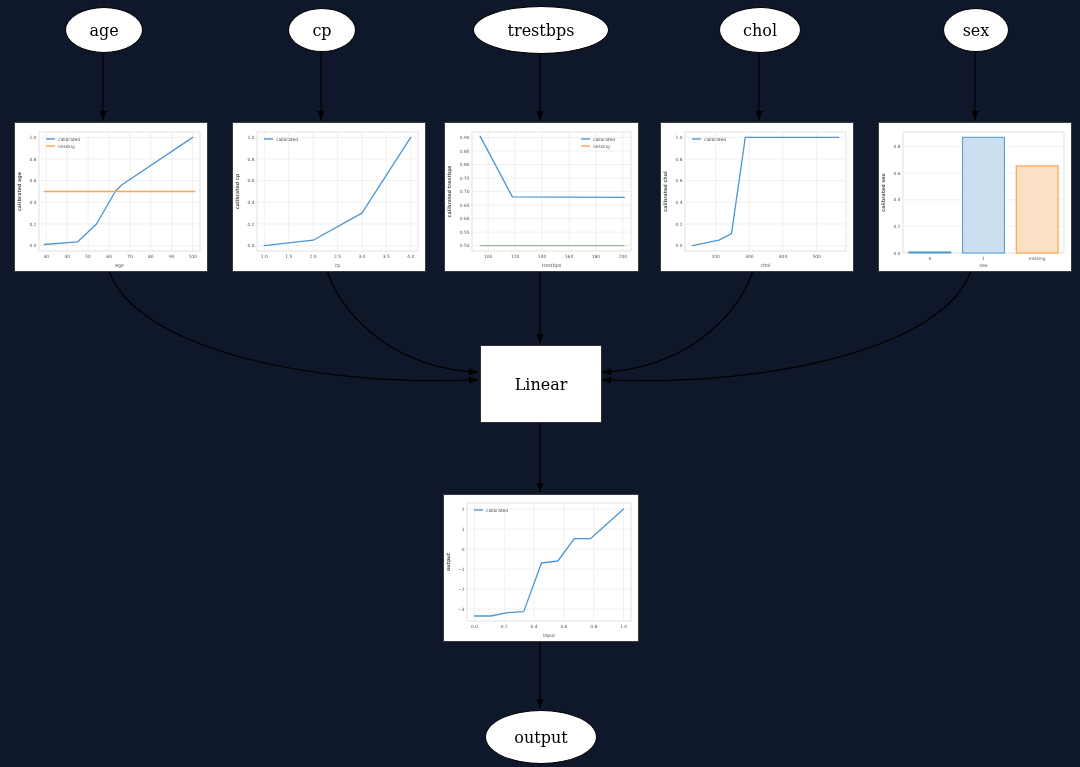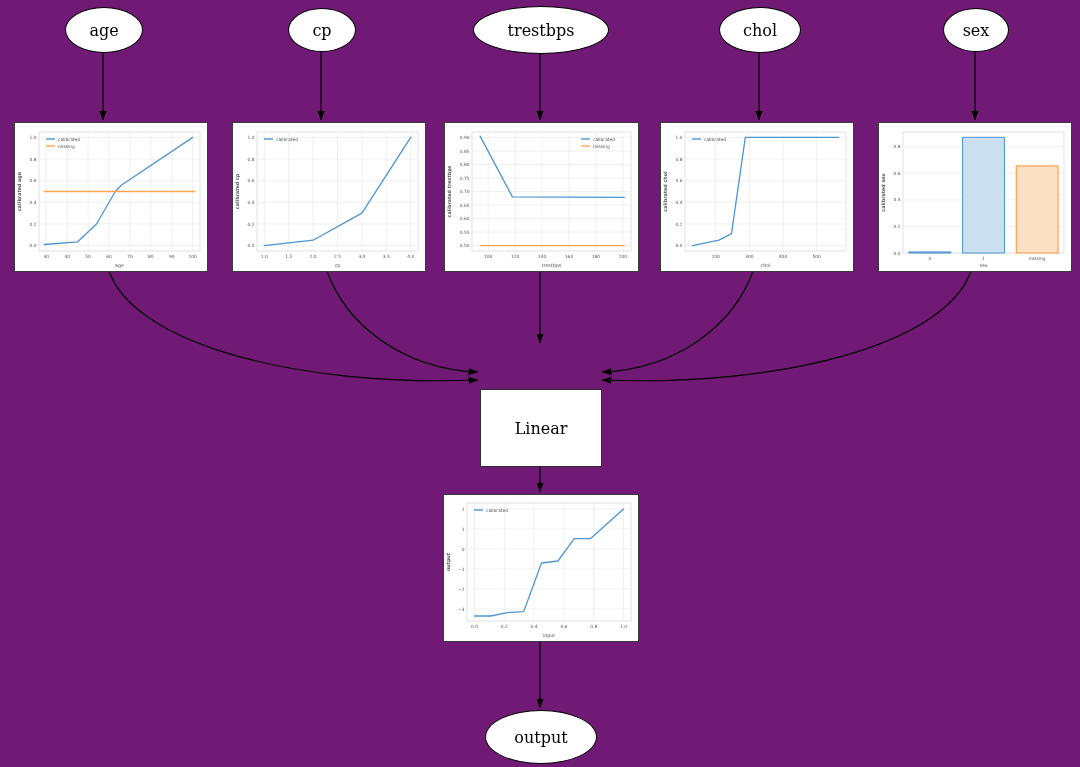--- a/index.html
+++ b/index.html
@@ -1,28 +1,28 @@
 <!DOCTYPE html>
 <html><head>
 <meta charset="utf-8">
 <style>
   html,body{margin:0;padding:0;background:#ffffff;}
   #canvas{
-    position:relative;width:1080px;height:767px;background:#701a75;
+    position:relative;width:1080px;height:767px;background:#0f172a;
     font-family:"DejaVu Serif", serif;overflow:hidden;
   }
   .ellipse-node{
     position:absolute;border:1px solid #000;border-radius:50%;
     display:flex;align-items:center;justify-content:center;
     background:#fff;font-size:16px;color:#000;z-index:2;
   }
   .box-node{
     position:absolute;border:1px solid #2e2e2e;background:#fff;
     display:flex;align-items:center;justify-content:center;
-    font-size:16px;color:#000;z-index:2;margin-top:44px;
+    font-size:16px;color:#000;z-index:2;
   }
   .plot-node{
     position:absolute;border:1px solid #3a3a3a;background:#fff;z-index:2;
   }
   .plot-node svg{display:block;}
   #edge-layer{position:absolute;left:0;top:0;z-index:1;}
 </style>
 </head>
 <body>
 

